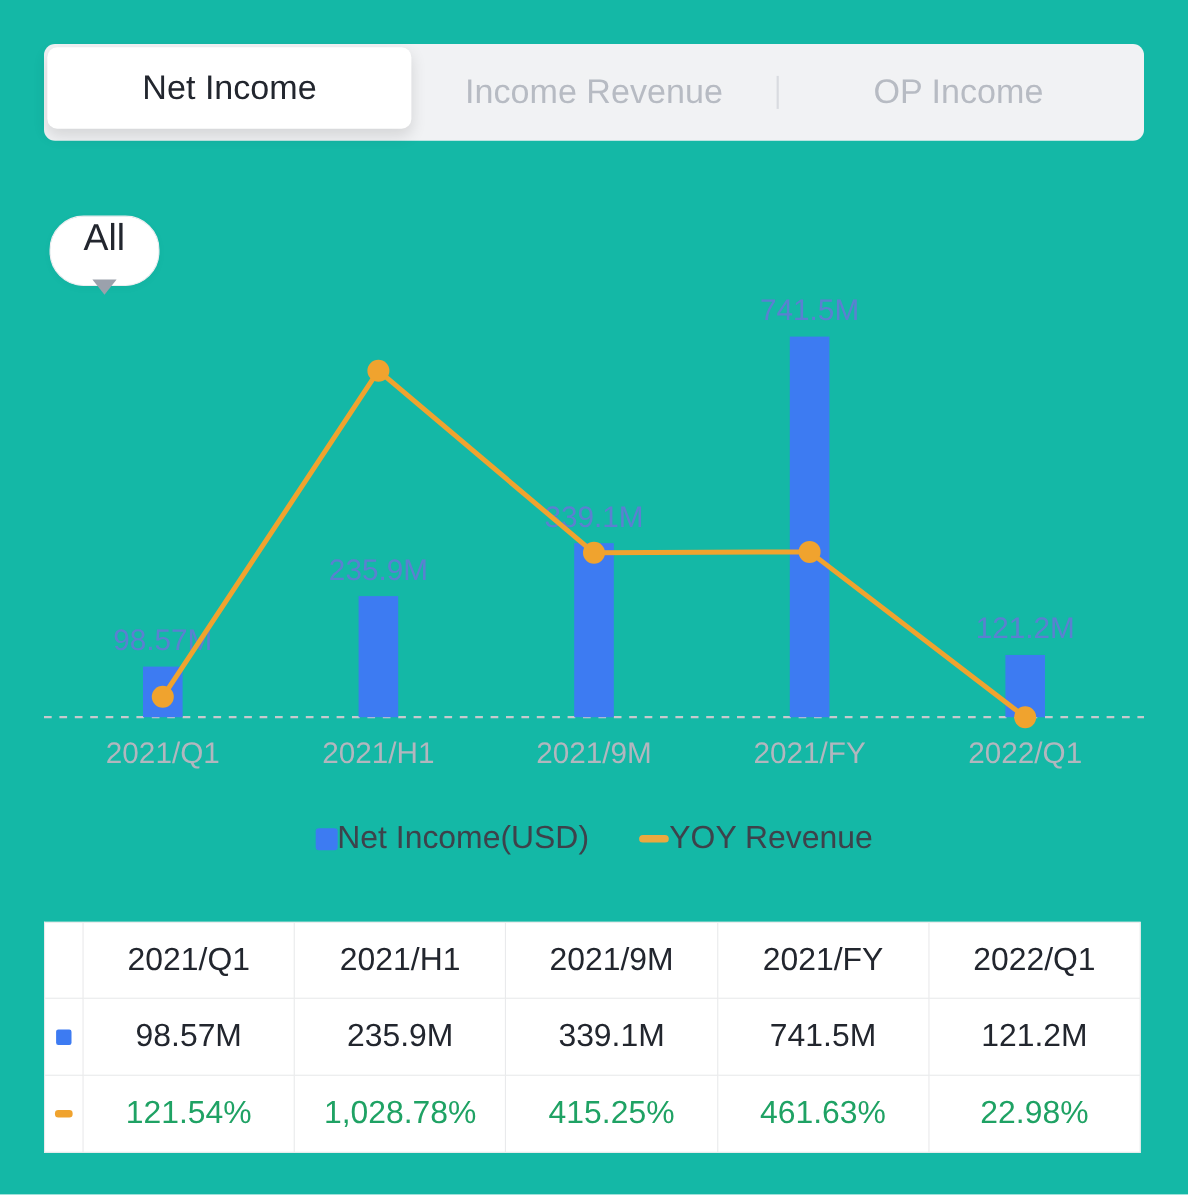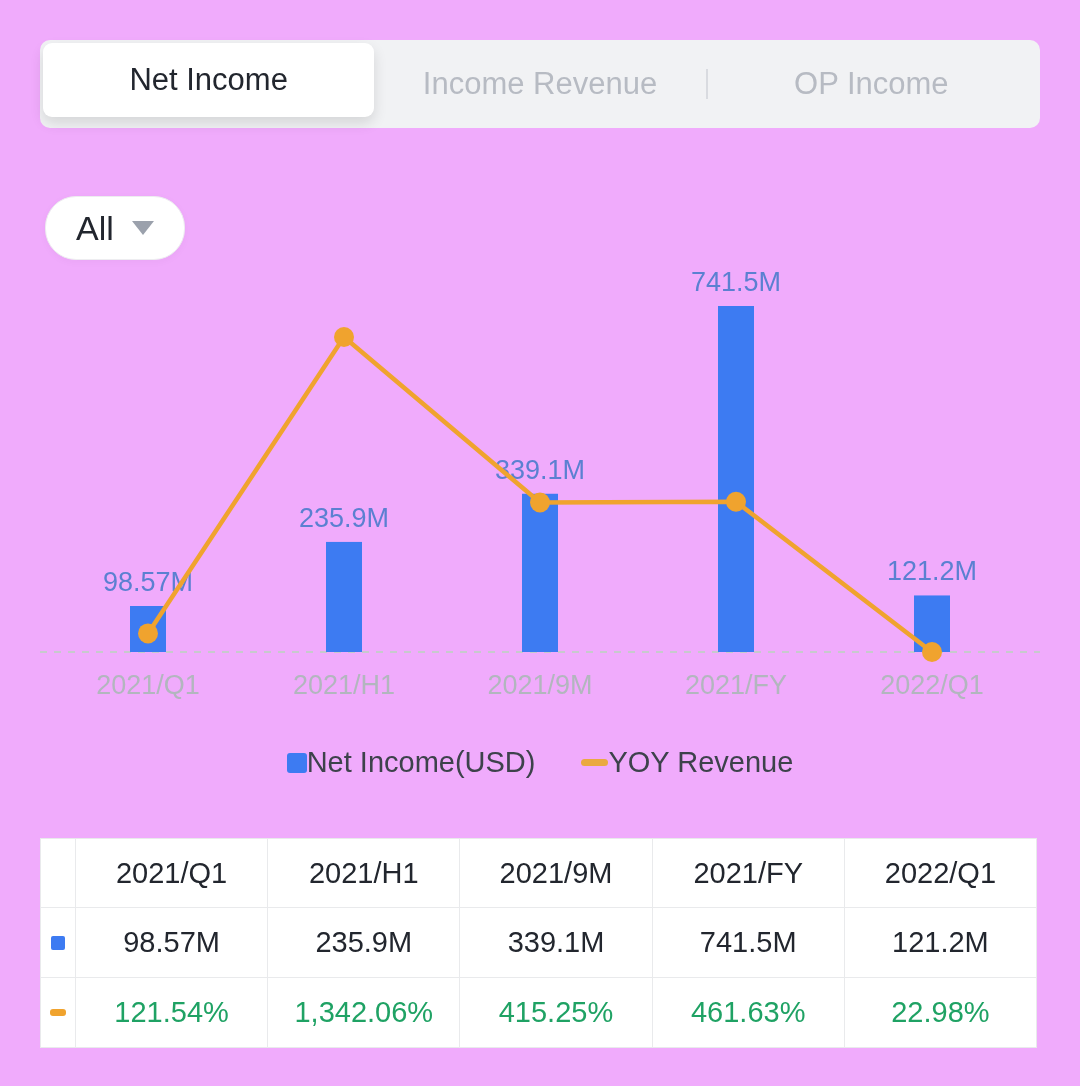--- a/index.html
+++ b/index.html
@@ -1,34 +1,34 @@
 <!DOCTYPE html>
 <html style="--bar-blue: #3d7bf2; --line-orange: #f0a32e; --green: #1fa264; --text-dark: #22262e; --tab-inactive: #b7bbc3; --tabbar-bg: #f1f2f4; --tbl-border: #e9eaec;"><head>
 <meta charset="utf-8">
 <style>
   html,body{margin:0;padding:0;background:#ffffff;}
   body{font-family:"Liberation Sans",sans-serif;-webkit-font-smoothing:antialiased;}
-  .canvas{position:relative;width:1080px;height:1086px;background:#f0abfc;overflow:hidden;}
+  .canvas{position:relative;width:1080px;height:1086px;background:#14b8a6;overflow:hidden;}
 
   
   .tabbar{position:absolute;left:40px;top:40px;width:1000px;height:88px;
           background:var(--tabbar-bg,#f1f2f4);border-radius:10px;display:flex;
           box-sizing:border-box;padding:3px;}
   .tab{flex:1;display:flex;align-items:center;justify-content:center;
        font-size:31px;color:var(--tab-inactive,#b7bbc3);position:relative;cursor:pointer;}
   .tab.active{background:#fff;border-radius:9px;color:var(--text-dark,#22262e);
        box-shadow:0 6px 14px rgba(0,0,0,0.12);margin-bottom:8px;}
   .tab-divider{position:absolute;left:0;top:50%;transform:translateY(-50%);
        width:2px;height:30px;background:#d9dbe0;}
 
   
   .filter{position:absolute;left:45px;top:196px;height:62px;display:inline-flex;
           align-items:center;gap:18px;padding:0 30px;background:#fff;
           border:1px solid #ededf0;border-radius:31px;box-shadow:0 2px 8px rgba(0,0,0,0.03);
-          cursor:pointer;}
+          cursor:pointer;flex-direction:column;}
   .filter-label{font-size:34px;color:var(--text-dark,#22262e);}
   .caret-down{width:0;height:0;border-left:11px solid transparent;
           border-right:11px solid transparent;border-top:14px solid #9ba1ac;}
 
   
   .chart-wrap{position:absolute;left:40px;top:250px;width:1000px;height:460px;}
   .chart-wrap svg text{font-family:"Liberation Sans",sans-serif;}
 
   
   .legend{position:absolute;left:0;top:746px;width:1080px;display:flex;
@@ -126,19 +126,19 @@
       </div>
       <div class="cell row">98.57M</div>
       <div class="cell row">235.9M</div>
       <div class="cell row">339.1M</div>
       <div class="cell row">741.5M</div>
       <div class="cell row">121.2M</div>
       <div class="cell row">
         <span class="mk-dash"></span>
       </div>
       <div class="cell row green">121.54%</div>
-      <div class="cell row green">1,342.06%</div>
+      <div class="cell row green">1,028.78%</div>
       <div class="cell row green">415.25%</div>
       <div class="cell row green">461.63%</div>
       <div class="cell row green">22.98%</div>
     </div>
 
 </div>
 
 </body></html>

